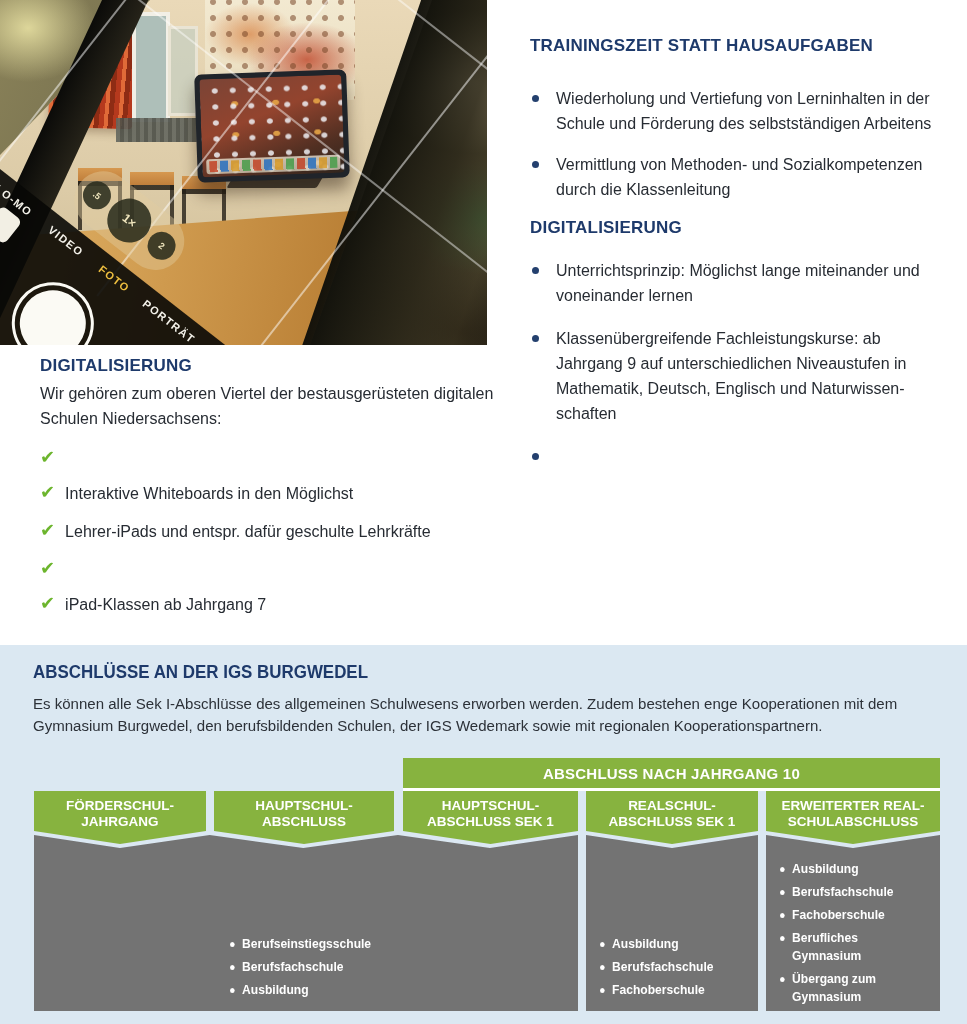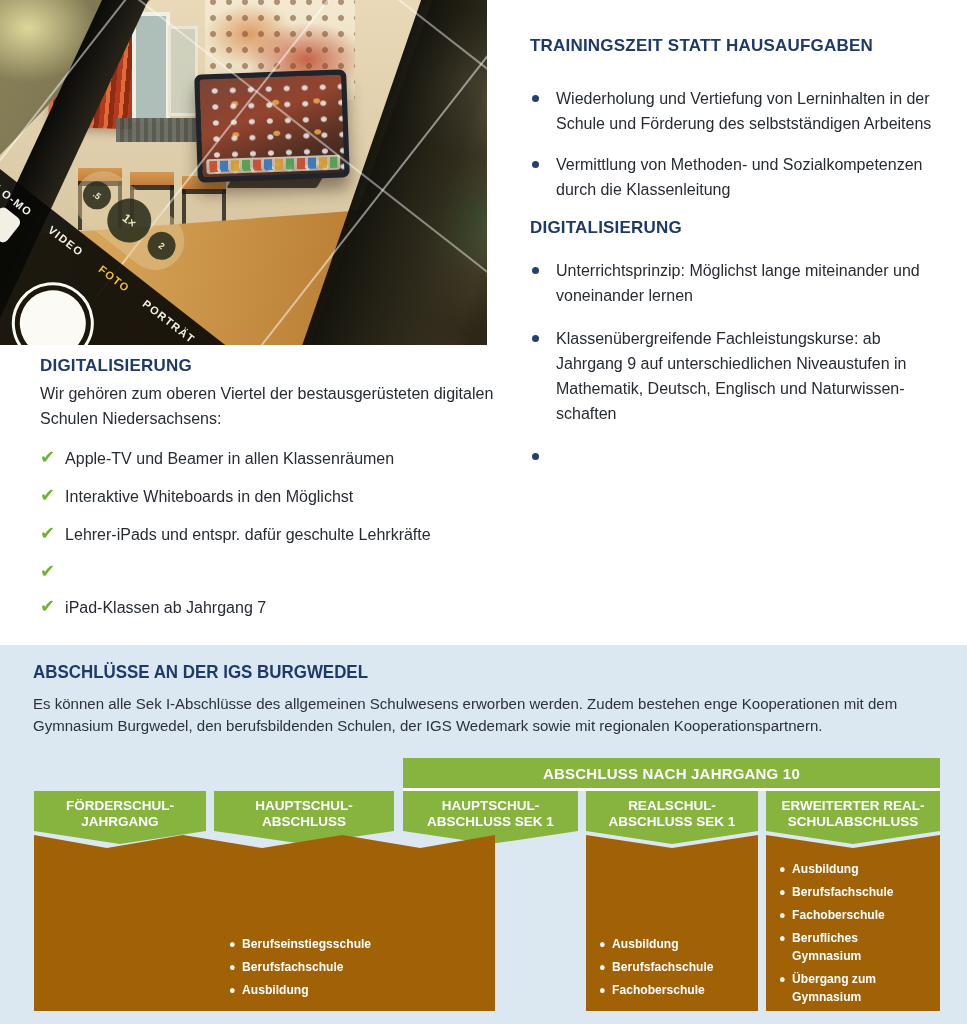--- a/index.html
+++ b/index.html
@@ -91,21 +91,21 @@
   .panel .intro{position:absolute;left:33px;top:48px;width:900px;margin:0;font-size:15.5px;line-height:21.5px;
       color:#2c3138;transform:scaleX(.97);transform-origin:left;}
   .diagram{position:absolute;left:34px;top:113px;width:906px;height:253px;}
   .g-header{position:absolute;top:0;height:30px;background:#87b33f;color:#fff;font-weight:bold;font-size:15px;
       display:flex;align-items:center;justify-content:center;letter-spacing:.2px;
       filter:drop-shadow(0 3px 0 #fff);}
   .g-col{position:absolute;top:33px;height:53px;background:#87b33f;color:#fff;font-weight:bold;font-size:13.5px;
       text-align:center;padding-top:7px;box-sizing:border-box;line-height:16px;white-space:pre-line;
       clip-path:polygon(0 0,100% 0,100% calc(100% - 13px),50% 100%,0 calc(100% - 13px));
       filter:drop-shadow(0 4px 0 #fff) drop-shadow(2px 0 0 #fff) drop-shadow(-2px 0 0 #fff);}
-  .b-box{position:absolute;top:77px;height:176px;background:#a16207;}
+  .b-box{position:absolute;top:77px;height:176px;background:#737373;}
   .b-box.bA{clip-path:polygon(0 0,15.8% 13px,32.3% 0,49.5% 13px,66.9% 0,83.8% 13px,100% 0,100% 100%,0 100%);}
   .b-box.bB,.b-box.bC{clip-path:polygon(0 0,50% 13px,100% 0,100% 100%,0 100%);}
   .b-list{list-style:none;margin:0;padding:0;position:absolute;transform:scaleX(.93);transform-origin:left;}
   .b-list li{position:relative;padding-left:13px;color:#fff;font-weight:bold;font-size:13px;line-height:18px;margin-bottom:5px;}
   .b-list li .bdot{position:absolute;left:0;top:7px;width:5px;height:5px;border-radius:50%;background:#fff;}
 </style>
 </head>
 <body>
 
 <div class="page">
@@ -153,21 +153,20 @@
     </div>
     <div class="side-chip"></div>
   </div>
 
   <section class="digi">
     <h3 class="sec">DIGITALISIERUNG</h3>
     <p>Wir gehören zum oberen Viertel der bestausgerüsteten digitalen Schulen Niedersachsens:</p>
     <ul class="check-list">
       <li>
           <span class="check">✔</span>
-          <span>Apple-TV und Beamer in allen Klassenräumen</span>
         </li>
       <li>
           <span class="check">✔</span>
           <span>Interaktive Whiteboards in den Möglichst</span>
         </li>
       <li>
           <span class="check">✔</span>
           <span>Lehrer-iPads und entspr. dafür geschulte Lehrkräfte</span>
         </li>
       <li>
@@ -205,21 +204,21 @@
 JAHRGANG</div>
       <div class="g-col" style="left:180px;width:180px;">HAUPTSCHUL-
 ABSCHLUSS</div>
       <div class="g-col" style="left:369px;width:175px;">HAUPTSCHUL-
 ABSCHLUSS SEK 1</div>
       <div class="g-col" style="left:552px;width:172px;">REALSCHUL-
 ABSCHLUSS SEK 1</div>
       <div class="g-col" style="left:732px;width:174px;">ERWEITERTER REAL-
 SCHULABSCHLUSS</div>
 
-      <div class="b-box bA" style="left:0;width:461px;">
+      <div class="b-box bA" style="left:0;width:544px;">
         <ul class="b-list" style="left:196px;top:100px;width:190px;">
           <li><span class="bdot"></span><span>Berufseinstiegsschule</span></li>
           <li><span class="bdot"></span><span>Berufsfachschule</span></li>
           <li><span class="bdot"></span><span>Ausbildung</span></li>
         </ul>
       </div>
 
       <div class="b-box bB" style="left:552px;width:172px;">
         <ul class="b-list" style="left:14px;top:100px;width:160px;">
           <li><span class="bdot"></span><span>Ausbildung</span></li>

